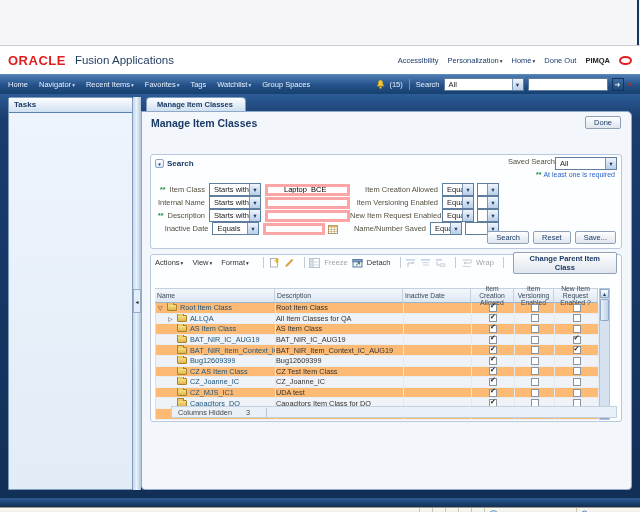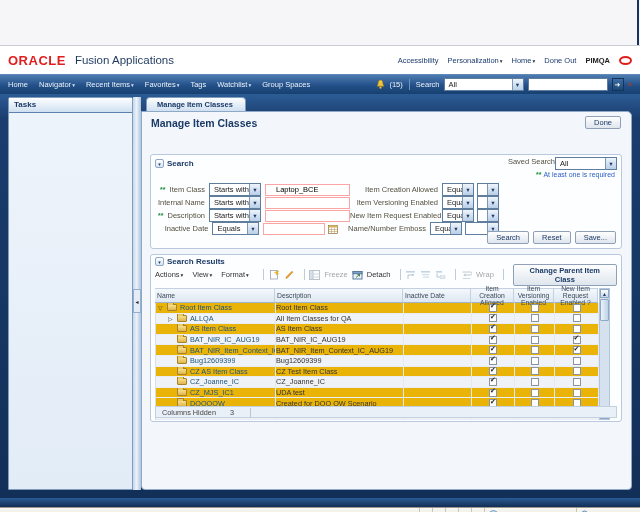--- a/index.html
+++ b/index.html
@@ -58,21 +58,21 @@
   .saved-search{margin-left:auto;display:flex;align-items:flex-start;font-size:7.5px;color:#55503f;}
   .ss-sel{width:62px;}
   .req-note{position:absolute;right:6px;top:16px;font-size:7px;color:#2f62c4;}
   .req-star{color:#1e8e3e;font-weight:bold;margin-right:2px;}
 
   .fields{position:absolute;left:4px;top:28px;right:4px;}
   .frow{display:flex;align-items:center;height:13px;margin-bottom:0;}
   .flabel{width:60px;text-align:right;font-size:7.5px;color:#55503f;margin-right:4px;white-space:nowrap;}
   .flabel .req-star{font-size:7px;}
   .op-sel{width:52px;margin-right:4px;}
-  .f-input{width:85px;height:12px;border:1px solid #fca5a5;font-size:7.5px;padding:0 10px;font-family:"Liberation Sans",sans-serif;}
+  .f-input{width:85px;height:12px;border:3px solid #fca5a5;font-size:7.5px;padding:0 16px;font-family:"Liberation Sans",sans-serif;}
   .f-input.date{width:62px;}
   .cal-ic{margin-left:3px;cursor:pointer;display:inline-flex;}
   .rgroup{display:flex;align-items:center;margin-left:auto;margin-right:118px;}
   .rlabel{width:88px;text-align:right;font-size:7.5px;color:#55503f;margin-right:4px;white-space:nowrap;}
   .rop-sel{width:32px;margin-right:3px;}
   .rval-sel{width:22px;}
   .rval-sel.wide{width:34px;}
   .search-btns{position:absolute;right:5px;bottom:4px;display:flex;gap:4px;}
 
   
@@ -84,40 +84,40 @@
   .disabled{opacity:.45;}
   .chg-btn{font-weight:bold;padding:1px 14px;margin-left:4px;}
 
   
   .tbl{position:absolute;left:4px;top:33px;right:4px;}
   .thead{display:flex;height:15px;}
   .th{background:linear-gradient(#f4f8fc,#dde7f2);border-right:1px solid #c3d0e0;border-top:1px solid #c3d0e0;border-bottom:1px solid #9fb4ca;font-size:6.8px;color:#3c4a58;padding:0 2px;display:flex;align-items:center;line-height:1.05;}
   .th.ctr{justify-content:center;text-align:center;}
   .c0{width:120px;}.c1{width:128px;}.c2{width:68px;}.c3{width:43px;}.c4{width:40px;}.c5{width:44px;}
   .tbody{height:117px;overflow:hidden;border-left:1px solid #d7dfe9;}
-  .trow{display:flex;height:10.6px;align-items:center;background:#eab308;cursor:default;}
+  .trow{display:flex;height:10.6px;align-items:center;background:#fdba74;cursor:default;}
   .trow.alt{background:#eff2f6;}
   .td{border-right:1px solid #e4e9f0;border-bottom:1px solid #e8edf3;height:100%;display:flex;align-items:center;font-size:7.3px;overflow:hidden;white-space:nowrap;}
   .td.ctr{justify-content:center;}
   .tri{font-size:6px;color:#444;width:8px;flex:none;cursor:pointer;}
   .tri-sp{width:8px;flex:none;}
   .folder{width:10px;height:7px;background:linear-gradient(#f7e08a,#e0b54b);border:1px solid #a8822a;border-radius:1px;position:relative;margin:0 3px 0 1px;flex:none;}
   .folder::before{content:"";position:absolute;left:-1px;top:-3px;width:5px;height:2px;background:#ecc95f;border:1px solid #a8822a;border-bottom:none;border-radius:1px 1px 0 0;}
   .tname{color:#1b547e;cursor:pointer;overflow:hidden;}
   .tdesc{color:#333;}
   .cb{width:8px;height:8px;border:1px solid #8a94a0;background:#fff;display:inline-block;position:relative;cursor:pointer;}
   .cb.on::after{content:"✔";position:absolute;left:0;top:-2.5px;font-size:7px;color:#2a2a2a;}
 
   
   .vscroll{width:11px;background:#d5e1ef;border:1px solid #b2c5da;display:flex;flex-direction:column;align-items:center;}
   .varrow{width:9px;height:9px;background:linear-gradient(#fdfeff,#c3d6ea);border:1px solid #8fa8c6;font-size:5px;color:#1b3a66;display:flex;align-items:center;justify-content:center;cursor:pointer;}
   .vthumb{width:9px;height:22px;background:linear-gradient(90deg,#eaf2fa,#bdd2e8);border:1px solid #8fa8c6;border-radius:1px;margin-top:1px;cursor:grab;}
   .vflex{flex:1;}
 
-  .tfoot{position:absolute;left:4px;right:4px;bottom:3px;height:12px;background:#eaf0f7;border:1px solid #c3d0e0;display:flex;align-items:center;font-size:7.3px;color:#444;padding:0 6px;}
+  .tfoot{position:absolute;left:20px;right:4px;bottom:3px;height:12px;background:#eaf0f7;border:1px solid #c3d0e0;display:flex;align-items:center;font-size:7.3px;color:#444;padding:0 6px;}
   .tfoot .cnt{margin-left:14px;}
   .tfoot .fsep{width:1px;height:9px;background:#b9c5d4;margin-left:16px;}
 
   
   .win-bottom{height:9px;background:linear-gradient(#2c5c96,#122e55);}
   .status-bar{height:13px;background:linear-gradient(#f8f7f2,#e7e4d8);border-top:1px solid #9a988c;display:flex;align-items:center;font-size:7.5px;color:#333;}
   .sb-text{padding-left:5px;}
   .sb-flex{flex:1;}
   .sb-cell{width:13px;align-self:stretch;border-left:1px solid #c9c6b8;}
   .sb-zone{width:92px;align-self:stretch;border-left:1px solid #c9c6b8;display:flex;align-items:center;gap:3px;padding-left:4px;}
@@ -277,44 +277,40 @@
                     <svg width="10" height="10" viewBox="0 0 10 10">
                       <rect x="0.5" y="1.5" width="9" height="8" fill="#fff" stroke="#8a6a30" stroke-width="0.7"></rect>
                       <rect x="0.5" y="1.5" width="9" height="2" fill="#d8b060"></rect>
                       <line x1="3.5" y1="3.5" x2="3.5" y2="9.5" stroke="#b09050" stroke-width="0.5"></line>
                       <line x1="6.5" y1="3.5" x2="6.5" y2="9.5" stroke="#b09050" stroke-width="0.5"></line>
                       <line x1="0.5" y1="5.5" x2="9.5" y2="5.5" stroke="#b09050" stroke-width="0.5"></line>
                       <line x1="0.5" y1="7.5" x2="9.5" y2="7.5" stroke="#b09050" stroke-width="0.5"></line>
                     </svg>
                   </span>
                   <span class="rgroup">
-                    <span class="rlabel">Name/Number Emboss</span>
+                    <span class="rlabel">Name/Number Saved</span>
                     <span class="fsel rop-sel">
                       <span class="fsel-val">Equals</span>
                       <span class="fsel-btn">▼</span>
                     </span>
                     <span class="fsel rval-sel wide">
                       <span class="fsel-val"></span>
                       <span class="fsel-btn">▼</span>
                     </span>
                   </span>
                 </div>
               </div>
             <div class="search-btns" id="search-buttons">
                 <button class="btn">Search</button>
                 <button class="btn">Reset</button>
                 <button class="btn">Save...</button>
               </div>
           </div>
 
           <div class="panel-box results-box">
-            <div class="panel-head">
-              <span class="disc">▾</span>
-              <span class="panel-title">Search Results</span>
-            </div>
 
             <div class="toolbar">
               <span class="menu"><span>Actions</span><span class="dd">▾</span></span>
               <span class="menu"><span>View</span><span class="dd">▾</span></span>
               <span class="menu"><span>Format</span><span class="dd">▾</span></span>
               <span class="tsep"></span>
               <span class="tico">
                 <svg width="11" height="11" viewBox="0 0 11 11">
                     <rect x="1.5" y="1.5" width="7" height="8.5" fill="#fff" stroke="#8a96a6" stroke-width="0.7"></rect>
                     <path d="M7.2 1.2 l0.9 1.6 1.7-0.5 -1.1 1.4 1.1 1.3 -1.7-0.4 -0.9 1.6 -0.2-1.9 -1.7-0.6 1.8-0.6 z" fill="#f2c21a" stroke="#c79a10" stroke-width="0.3"></path>
@@ -551,20 +547,40 @@
                         </div>
                       </div>
                       <div class="trow">
                         <div class="td c0" style="padding-left: 12px; align-items: center;">
                           <span class="tri-sp"></span>
                           <span class="folder"></span>
                           <span class="tname">CZ_MJS_IC1</span>
                         </div>
                         <div class="td c1">
                           <span class="tdesc">UDA test</span>
+                        </div>
+                        <div class="td c2"></div>
+                        <div class="td ctr c3">
+                          <span class="cb on"></span>
+                        </div>
+                        <div class="td ctr c4">
+                          <span class="cb"></span>
+                        </div>
+                        <div class="td ctr c5">
+                          <span class="cb"></span>
+                        </div>
+                      </div>
+                      <div class="trow alt">
+                        <div class="td c0" style="padding-left: 12px;">
+                          <span class="tri-sp"></span>
+                          <span class="folder"></span>
+                          <span class="tname">Capacitors_DQ</span>
+                        </div>
+                        <div class="td c1">
+                          <span class="tdesc">Capacitors Item Class for DQ</span>
                         </div>
                         <div class="td c2"></div>
                         <div class="td ctr c3">
                           <span class="cb on"></span>
                         </div>
                         <div class="td ctr c4">
                           <span class="cb"></span>
                         </div>
                         <div class="td ctr c5">
                           <span class="cb"></span>

